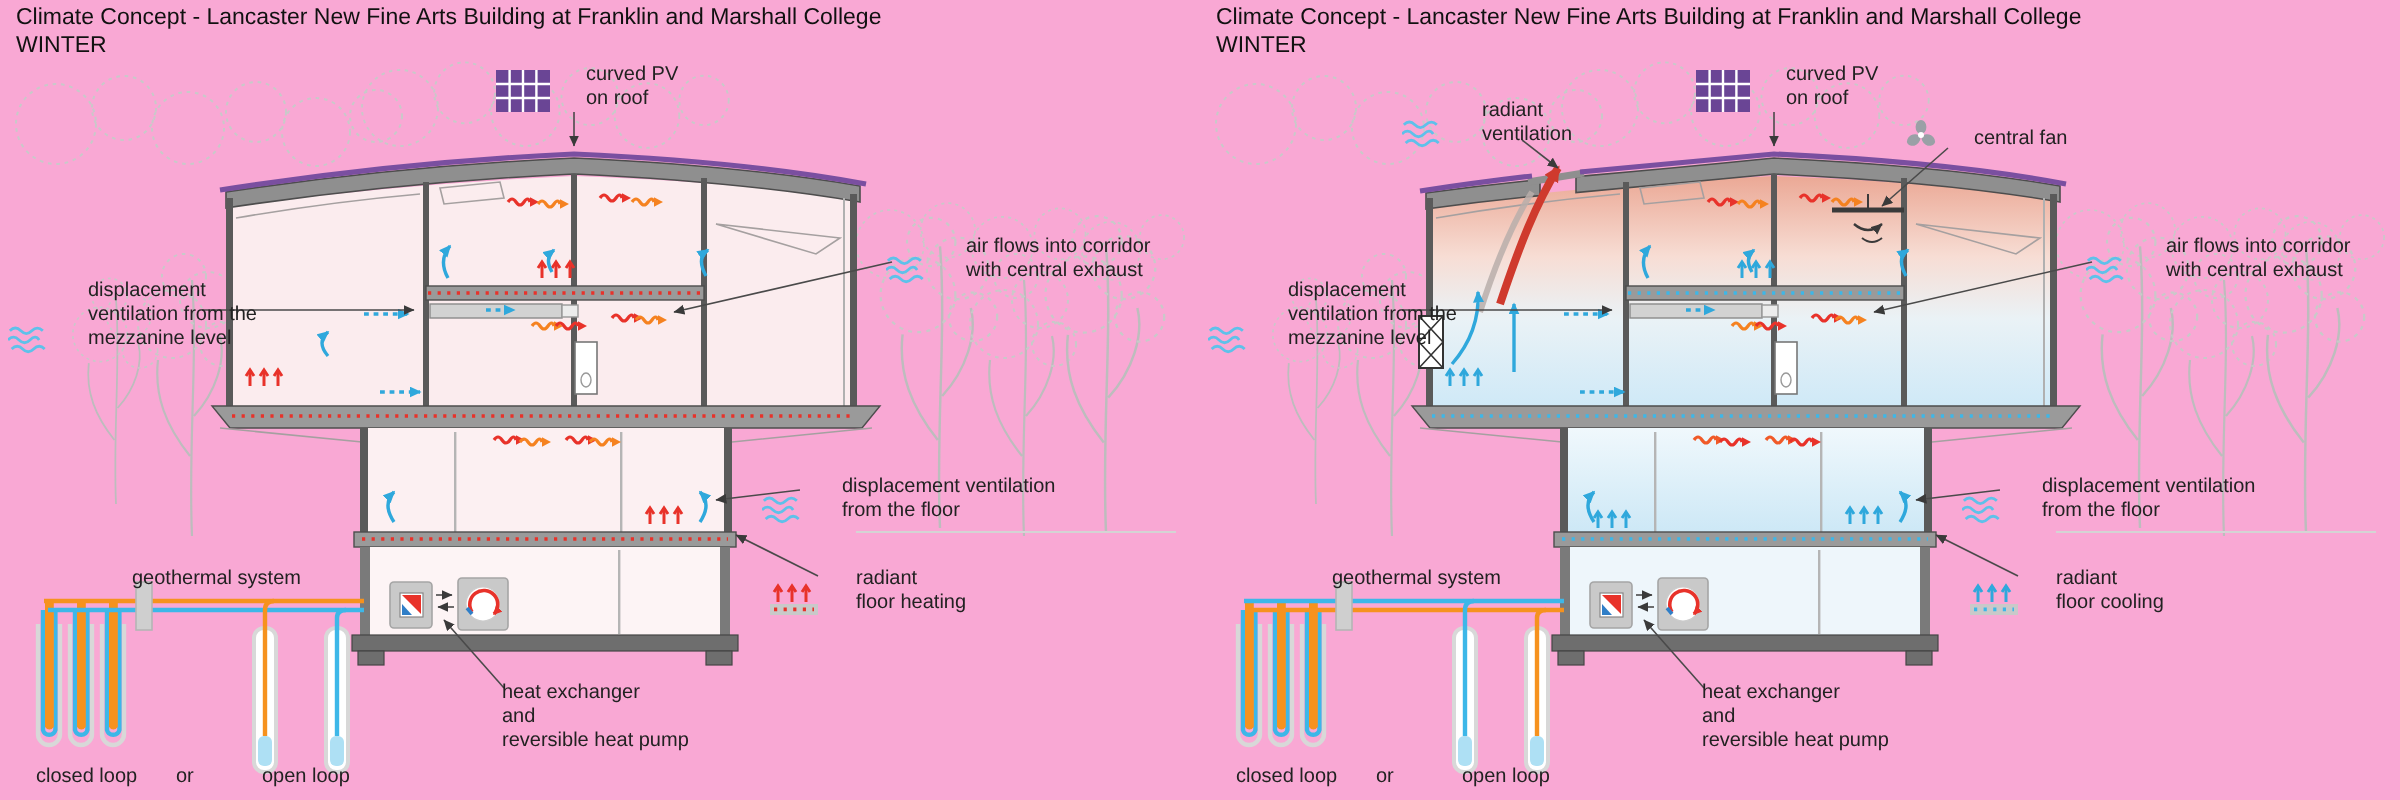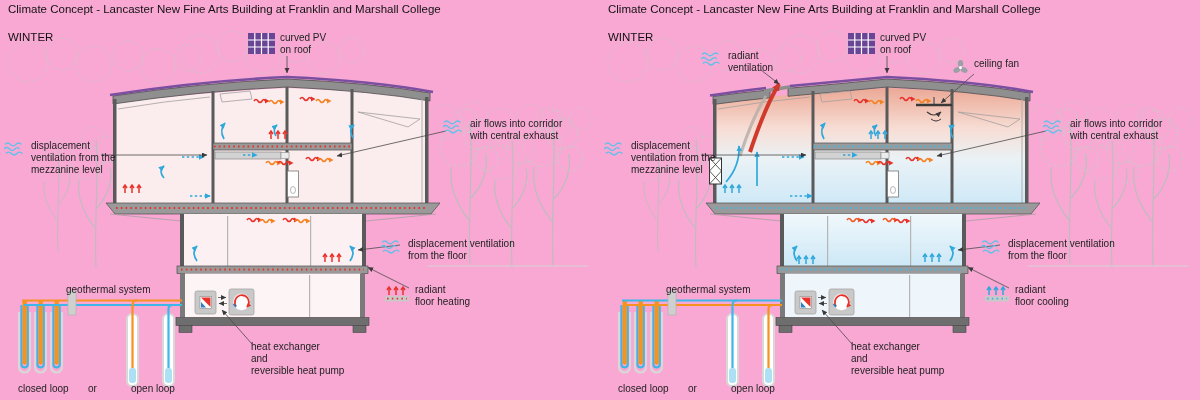--- a/index.html
+++ b/index.html
@@ -1,23 +1,23 @@
 <!DOCTYPE html>
 <html><head>
 <meta charset="utf-8">
 <style>
   html,body{margin:0;padding:0;background:#fff;}
   .stage{position:relative;width:1200px;height:400px;background:#f9a8d4;overflow:hidden;
          font-family:"Liberation Sans",sans-serif;}
   .panel{position:absolute;top:0;width:600px;height:400px;}
   .panel.winter{left:0;} .panel.summer{left:600px;}
   .ptitle{position:absolute;left:8px;top:3px;font-size:11.5px;color:#111;white-space:nowrap;}
-  .pseason{position:absolute;left:8px;top:31px;font-size:11.5px;color:#111;}
+  .pseason{position:absolute;left:8px;top:17px;font-size:11.5px;color:#111;}
   .draw{position:absolute;left:0;top:0;width:600px;height:400px;}
-  .lbl{position:absolute;display:flex;gap:5px;align-items:flex-start;
+  .lbl{position:absolute;display:flex;gap:18px;align-items:flex-end;
        font-size:10px;line-height:1.22;color:#222;}
   .lbl .txt{white-space:pre-line;}
   .lbl svg{flex:0 0 auto;margin-top:1px;}
   
   .tk{stroke:#bdbdbd;fill:none;stroke-width:1.1;}
   .cn{stroke:#c9c9c9;fill:none;stroke-width:1;stroke-dasharray:1.8 2.4;}
   .gnd{stroke:#d4d4d4;stroke-width:1;}
   .roofband{fill:#8f8f8f;stroke:#4d4d4d;stroke-width:0.8;}
   .pvline{fill:none;stroke:#7a4fa0;stroke-width:2.6;}
   .wall{fill:#5a5a5a;} .wallb{fill:#7a7a7a;}
@@ -457,21 +457,21 @@
     </div>
     <div class="lbl" style="left:352px;top:58px">
       <svg width="17" height="17">
           <g fill="#9aa0a6">
             <ellipse cx="8.5" cy="4.5" rx="2.7" ry="3.5"></ellipse>
             <ellipse cx="4.8" cy="11" rx="3.5" ry="2.7" transform="rotate(-30 4.8 11)"></ellipse>
             <ellipse cx="12.2" cy="11" rx="3.5" ry="2.7" transform="rotate(30 12.2 11)"></ellipse>
           </g>
           <circle cx="8.5" cy="8.5" r="1.5" fill="#fff"></circle>
         </svg>
-      <span class="txt">ceiling fan</span>
+      <span class="txt">central fan</span>
     </div>
     <div class="lbl" style="left:4px;top:140px">
       <svg width="22" height="15" viewBox="0 0 24 15">
           <use href="#waves3"></use>
         </svg>
       <span class="txt">displacement
 ventilation from the
 mezzanine level</span>
     </div>
     <div class="lbl" style="left:443px;top:118px">

